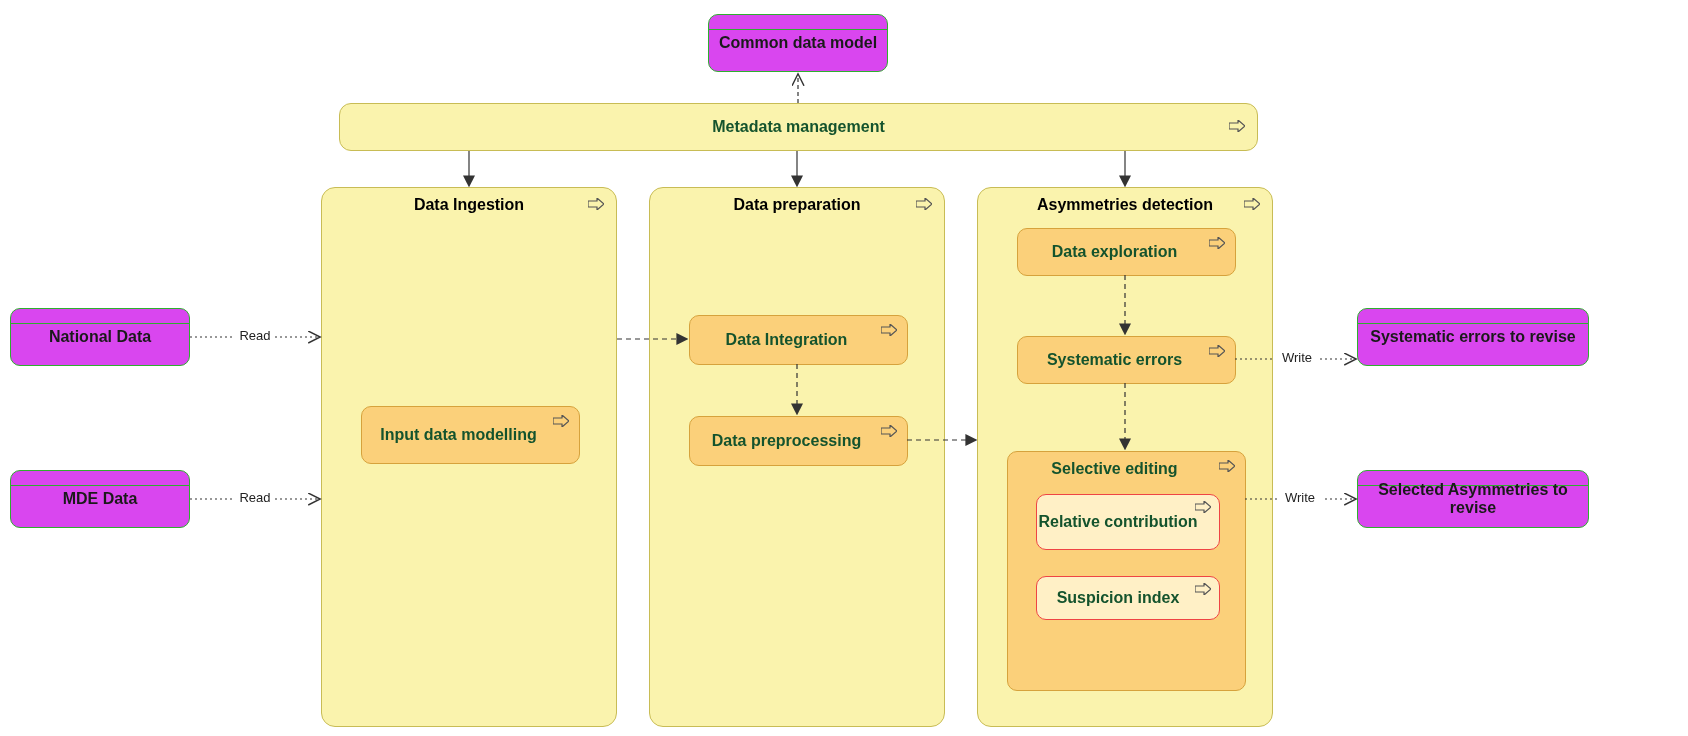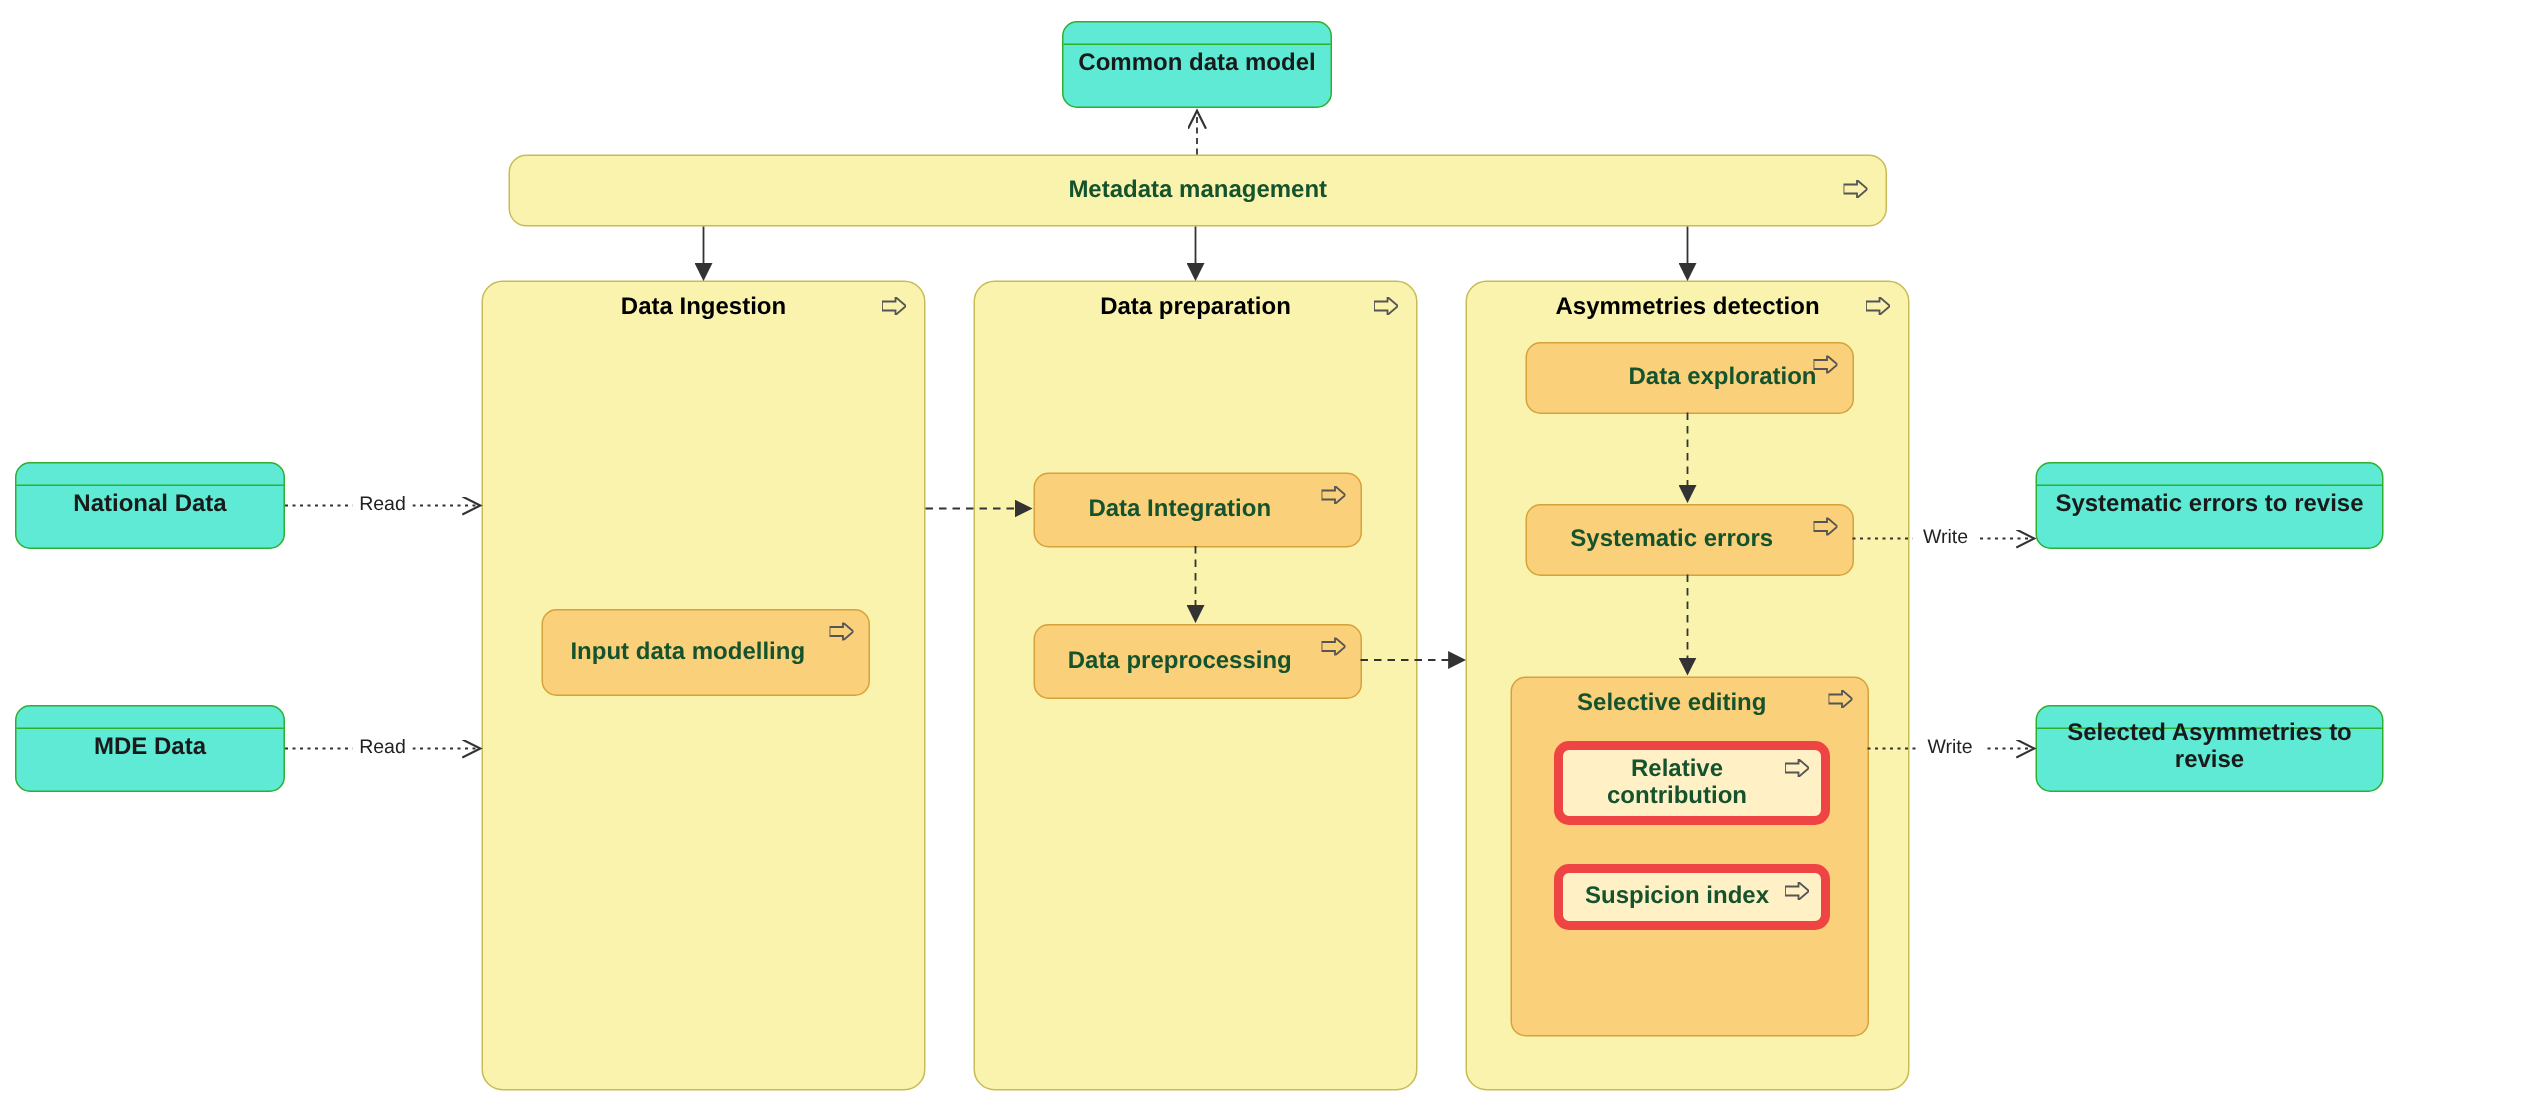--- a/index.html
+++ b/index.html
@@ -1,23 +1,23 @@
 <!DOCTYPE html>
 <html><head>
 <meta charset="utf-8">
 <style>
   html,body{margin:0;padding:0;background:#fff;font-family:Arial,Helvetica,sans-serif;}
   #canvas{position:relative;width:1688px;height:736px;}
   .box{position:absolute;border-radius:10px;box-sizing:border-box;}
-  .green{background:#5eead4;border:1px solid #2faf2f;}
+  .green{background:#d946ef;border:1px solid #2faf2f;}
   .green .stripe{position:absolute;left:0;right:0;top:14px;border-top:1px solid #2faf2f;}
   .green .lbl{position:absolute;left:0;right:0;top:50%;transform:translateY(-50%);text-align:center;font-weight:bold;color:#1a1a1a;line-height:1.15;}
   .yellow{background:#faf3ad;border:1px solid #c8bc55;}
   .orange{background:#fbd07a;border:1px solid #d6a23c;border-radius:10px;}
-  .pale{background:#fff0c6;border:6px solid #ef4444;border-radius:10px;padding-left:34px;}
+  .pale{background:#fff0c6;border:1px solid #ef4444;border-radius:10px;padding-left:34px;}
   .title{font-weight:bold;color:#14532d;}
   .etitle{position:absolute;top:8px;left:0;right:0;text-align:center;font-weight:bold;}
   .arrow-ic{position:absolute;width:16px;height:12px;}
   .arrow-ic svg{width:16px;height:12px;display:block;}
   svg.conn{position:absolute;overflow:visible;pointer-events:none;}
   text.edge{font-size:13px;fill:#222;}
 </style>
 </head>
 <body>
 
@@ -94,21 +94,21 @@
 
   <div class="box yellow" style="left:977px;top:187px;width:296px;height:540px;border-radius:14px;">
     <div class="etitle">Asymmetries detection</div>
     <span class="arrow-ic" style="right:12px;top:10px;">
         <svg viewBox="0 0 16 12">
           <path d="M0 3 H9 V0 L16 6 L9 12 V9 H0 Z" fill="none" stroke="#555" stroke-width="1.2"></path>
         </svg>
       </span>
 
     <div class="box orange" style="left:39px;top:40px;width:219px;height:48px;">
-      <div class="title" style="position:absolute;left:0;right:24px;top:50%;transform:translateY(-50%);text-align:right;">Data exploration</div>
+      <div class="title" style="position:absolute;left:0;right:24px;top:50%;transform:translateY(-50%);text-align:center;">Data exploration</div>
       <span class="arrow-ic" style="right:10px;top:8px;">
           <svg viewBox="0 0 16 12">
             <path d="M0 3 H9 V0 L16 6 L9 12 V9 H0 Z" fill="none" stroke="#555" stroke-width="1.2"></path>
           </svg>
         </span>
     </div>
 
     <div class="box orange" style="left:39px;top:148px;width:219px;height:48px;">
       <div class="title" style="position:absolute;left:0;right:24px;top:50%;transform:translateY(-50%);text-align:center;">Systematic errors</div>
       <span class="arrow-ic" style="right:10px;top:8px;">

